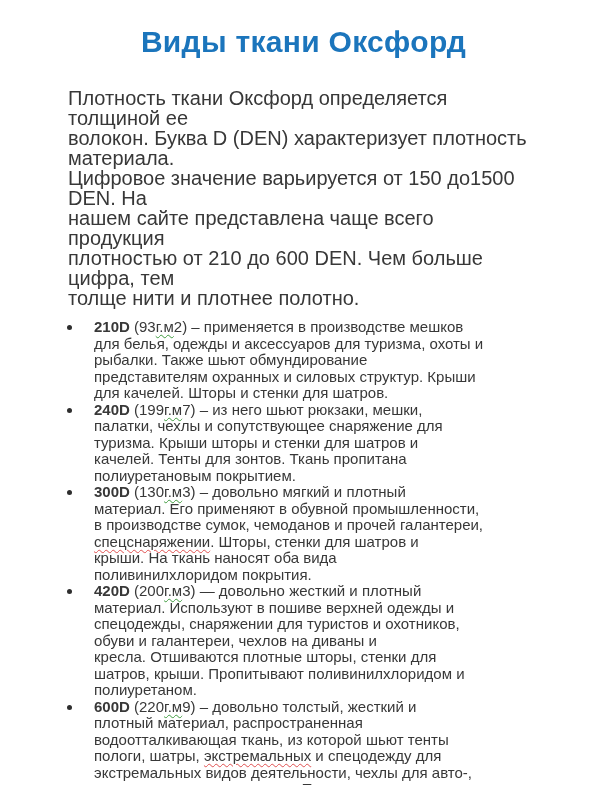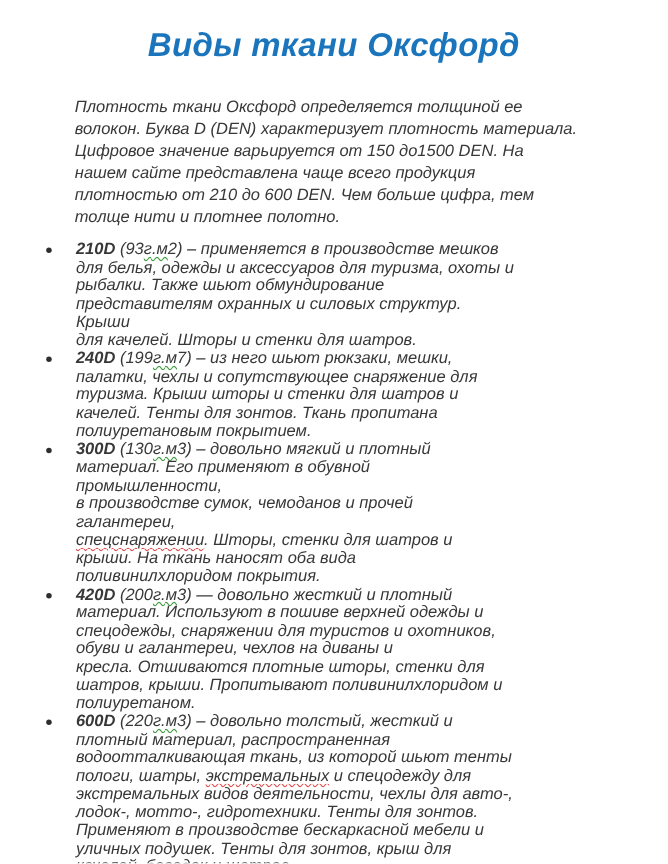--- a/index.html
+++ b/index.html
@@ -11,47 +11,46 @@
   }
   html,body{margin:0;padding:0;background:#fff;}
   .page{
     position:relative;
     width:607px;
     height:785px;
     background:var(--page-bg);
     font-family:"Liberation Sans", sans-serif;
     color:var(--body-text);
     overflow:hidden;
-    font-style:italic;
   }
   .doc-title{
     margin:0;
     padding-top:24px;
     text-align:center;
     color:var(--title-blue);
     font-size:30px;
     line-height:36px;
     font-weight:bold;
     letter-spacing:0.3px;
   }
   .intro{
     margin:28px 0 0 68px;
     width:465px;
-    font-size:15px;
+    font-size:20px;
     line-height:20px;
     white-space:pre-line;
   }
   .den-list{
     list-style:none;
     margin:11px 0 0 0;
     padding:0;
   }
   .den-list li{
     position:relative;
-    margin:0 0 0 69px;
+    margin:0 0 0 94px;
     width:400px;
     font-size:15px;
     line-height:16.5px;
   }
   .bullet-dot{
     position:absolute;
     left:-27px;
     top:6px;
     width:5px;
     height:5px;
@@ -121,21 +120,21 @@
       <span class="li-text"><span class="b">420D</span><span> (200</span><span class="sq-green">г.м</span><span>3) — довольно жесткий и плотный
 материал. Используют в пошиве верхней одежды и
 спецодежды, снаряжении для туристов и охотников,
 обуви и галантереи, чехлов на диваны и
 кресла. Отшиваются плотные шторы, стенки для
 шатров, крыши. Пропитывают поливинилхлоридом и
 полиуретаном.</span></span>
     </li>
       <li>
       <span class="bullet-dot"></span>
-      <span class="li-text"><span class="b">600D</span><span> (220</span><span class="sq-green">г.м</span><span>3) – довольно толстый, жесткий и
+      <span class="li-text"><span class="b">600D</span><span> (220</span><span class="sq-green">г.м</span><span>9) – довольно толстый, жесткий и
 плотный материал, распространенная
 водоотталкивающая ткань, из которой шьют тенты
 пологи, шатры, </span><span class="sq-red">экстремальных</span><span> и спецодежду для
 экстремальных видов деятельности, чехлы для авто-,
 лодок-, мотто-, гидротехники. Тенты для зонтов.
 Применяют в производстве бескаркасной мебели и
 уличных подушек. Тенты для зонтов, крыш для
 качелей, беседок и шатров.</span></span>
     </li>
     </ul>

